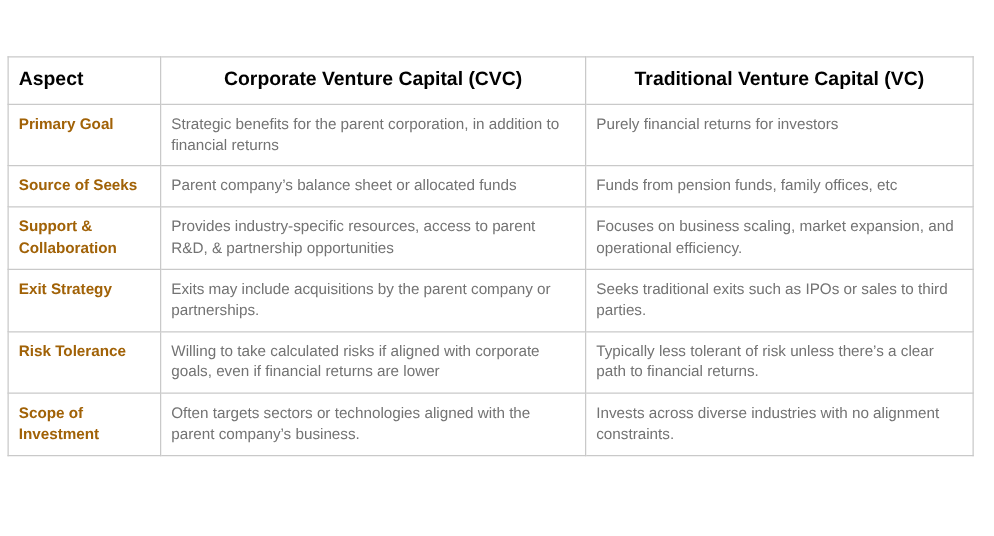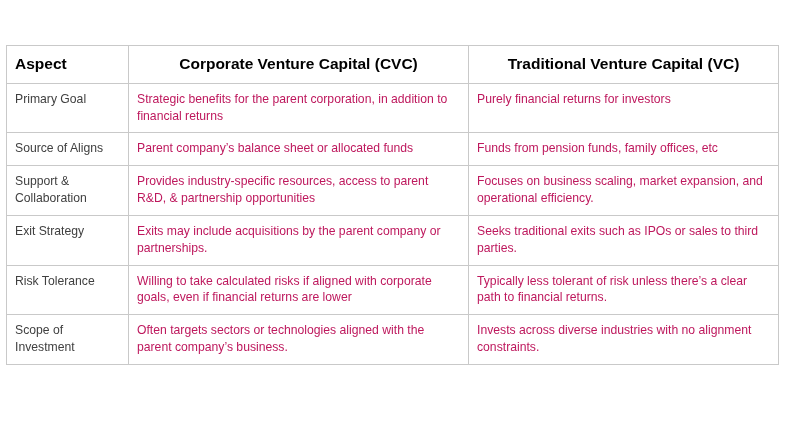--- a/index.html
+++ b/index.html
@@ -51,24 +51,25 @@
   table.comparison thead th.hdr-aspect {
     text-align: left;
   }
   table.comparison thead th.hdr-cvc,
   table.comparison thead th.hdr-vc {
     text-align: center;
   }
   table.comparison tbody td {
     font-size: 12.2px;
     line-height: 1.38;
-    color: #be185d;
+    color: #737373;
   }
   table.comparison tbody td.aspect {
-    color: #404040;
+    color: #a16207;
+    font-weight: bold;
   }
   .sftw-logo {
     position: absolute;
     right: 8px;
     bottom: 3px;
     font-family: "Liberation Sans", sans-serif;
     font-weight: bold;
     font-size: 25px;
     letter-spacing: -1px;
     line-height: 1;
@@ -97,21 +98,21 @@
         <th class="hdr-vc">Traditional Venture Capital (VC)</th>
       </tr>
     </thead>
     <tbody>
       <tr>
         <td class="aspect">Primary Goal</td>
         <td>Strategic benefits for the parent corporation, in addition to financial returns</td>
         <td>Purely financial returns for investors</td>
       </tr>
       <tr>
-        <td class="aspect">Source of Aligns</td>
+        <td class="aspect">Source of Seeks</td>
         <td>Parent company’s balance sheet or allocated funds</td>
         <td>Funds from pension funds, family offices, etc</td>
       </tr>
       <tr>
         <td class="aspect">Support &amp; Collaboration</td>
         <td>Provides industry-specific resources, access to parent R&amp;D, &amp; partnership opportunities</td>
         <td>Focuses on business scaling, market expansion, and operational efficiency.</td>
       </tr>
       <tr>
         <td class="aspect">Exit Strategy</td>

